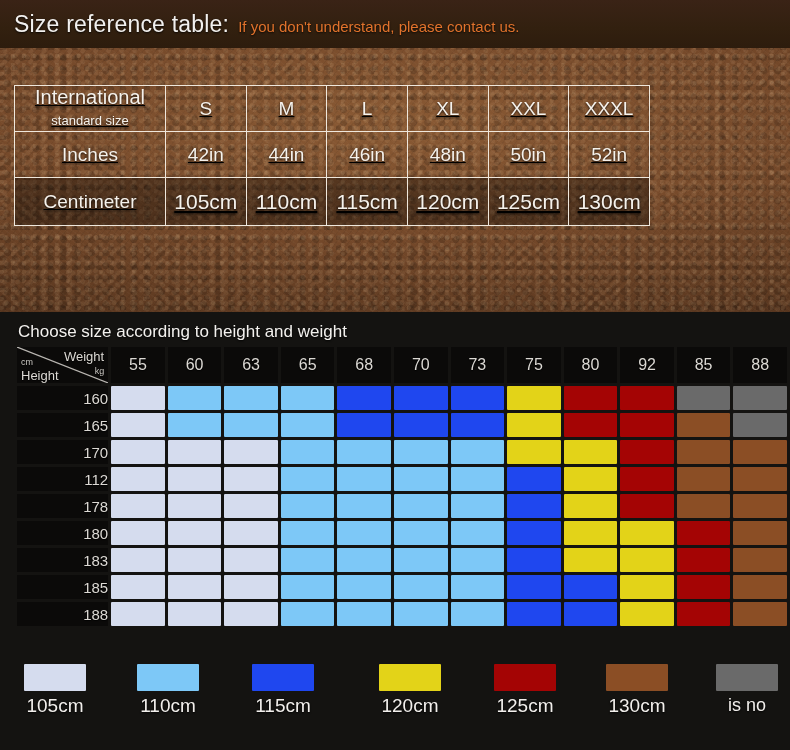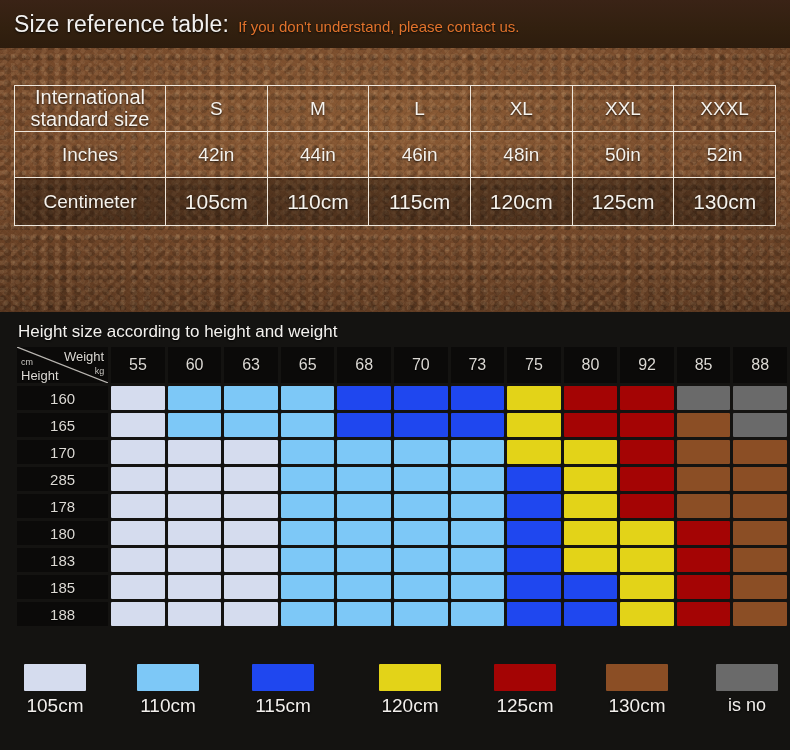--- a/index.html
+++ b/index.html
@@ -42,34 +42,34 @@
     color:#f2f0ee;font-size:23px;letter-spacing:.2px;font-weight:400;
     text-shadow:0 1px 2px rgba(0,0,0,.8);
   }
   .title-sub{
     color:#e2732c;font-size:15px;margin-left:9px;margin-top:4px;
     text-shadow:0 1px 2px rgba(0,0,0,.8);
   }
 
   
   .size-table{
-    position:absolute;left:14px;top:85px;width:762px;
-    border-collapse:collapse;table-layout:fixed;z-index:2;
+    position:absolute;left:14px;top:85px;width:636px;
+    border-collapse:collapse;table-layout:fixed;z-index:2;text-decoration:underline;
   }
   .size-table td{
     border:1px solid #efe7dc;
     color:#f6f2ec;text-align:center;vertical-align:middle;
     text-shadow:0 1px 2px rgba(0,0,0,.75);
     font-size:19px;height:45px;padding:0;
   }
   .size-table .rowlabel{width:150px;font-size:19px;}
   .size-table tr.hdr td{font-size:19px;}
   .size-table .two-line{line-height:1.08;}
   .size-table .two-line .l1{font-size:20px;}
-  .size-table .two-line .l2{font-size:20px;}
+  .size-table .two-line .l2{font-size:13px;}
   .size-table tr.cm-row td{
     background:rgba(0,0,0,.33);
     font-size:21px;height:47px;
   }
   .size-table tr.cm-row td.rowlabel{font-size:19px;}
 
   
   .dark-panel{
     position:relative;width:790px;height:438px;
     background:#141311;
@@ -96,21 +96,21 @@
   .matrix td.hhdr{
     background:#0b0a09;
     color:#dcd9d4;
     font-size:15px;
     text-shadow:0 1px 1px rgba(0,0,0,.9);
   }
   .matrix td.corner{
     width:92px;height:36px;position:relative;overflow:hidden;
   }
   .matrix td.whdr{height:36px;font-size:16px;}
-  .matrix td.hhdr{width:92px;font-size:15px;}
+  .matrix td.hhdr{width:92px;font-size:15px;text-align:right;}
 
   .corner-inner{position:relative;width:100%;height:100%;}
   .corner-diag{
     position:absolute;left:0;top:0;width:100%;height:100%;
   }
   .corner-w{
     position:absolute;right:4px;top:1px;text-align:right;line-height:1.0;
   }
   .corner-w .big{font-size:13px;color:#dcd9d4;}
   .corner-w .sml{font-size:9px;color:#c9c6c1;display:block;margin-top:4px;}
@@ -182,21 +182,21 @@
           <td>120cm</td>
           <td>125cm</td>
           <td>130cm</td>
         </tr>
       </tbody>
     </table>
   </div>
 
   <div class="dark-panel">
 
-    <div class="section-title">Height size according to height and weight</div>
+    <div class="section-title">Choose size according to height and weight</div>
 
     <table class="matrix">
       <tbody id="matrix-body">
           <tr>
             <td class="corner">
               <div class="corner-inner">
                 <svg class="corner-diag" viewBox="0 0 92 36" preserveAspectRatio="none">
                   <line x1="0" y1="0" x2="92" y2="36" stroke="#b9b6b1" stroke-width="1.2"></line>
                 </svg>
                 <span class="corner-w"><span class="big">Weight</span><span class="sml">kg</span></span>
@@ -255,21 +255,21 @@
             <td class="cell" style="background: rgb(125, 200, 247);"></td>
             <td class="cell" style="background: rgb(125, 200, 247);"></td>
             <td class="cell" style="background: rgb(125, 200, 247);"></td>
             <td class="cell" style="background: rgb(227, 211, 24);"></td>
             <td class="cell" style="background: rgb(227, 211, 24);"></td>
             <td class="cell" style="background: rgb(164, 4, 4);"></td>
             <td class="cell" style="background: rgb(139, 78, 37);"></td>
             <td class="cell" style="background: rgb(139, 78, 37);"></td>
           </tr>
           <tr>
-            <td class="hhdr">285</td>
+            <td class="hhdr">112</td>
             <td class="cell" style="background: rgb(213, 220, 238);"></td>
             <td class="cell" style="background: rgb(213, 220, 238);"></td>
             <td class="cell" style="background: rgb(213, 220, 238);"></td>
             <td class="cell" style="background: rgb(125, 200, 247);"></td>
             <td class="cell" style="background: rgb(125, 200, 247);"></td>
             <td class="cell" style="background: rgb(125, 200, 247);"></td>
             <td class="cell" style="background: rgb(125, 200, 247);"></td>
             <td class="cell" style="background: rgb(31, 71, 239);"></td>
             <td class="cell" style="background: rgb(227, 211, 24);"></td>
             <td class="cell" style="background: rgb(164, 4, 4);"></td>

